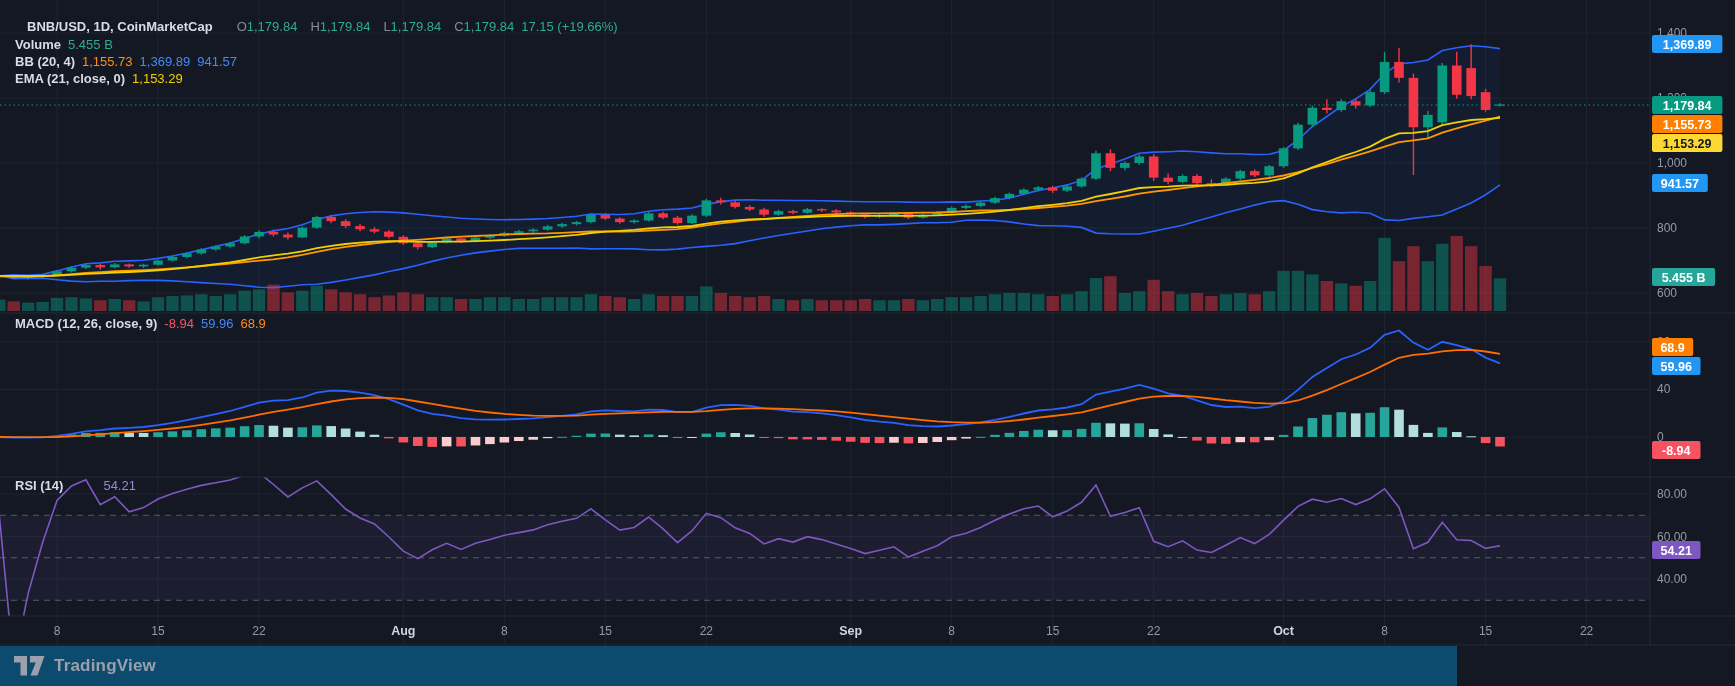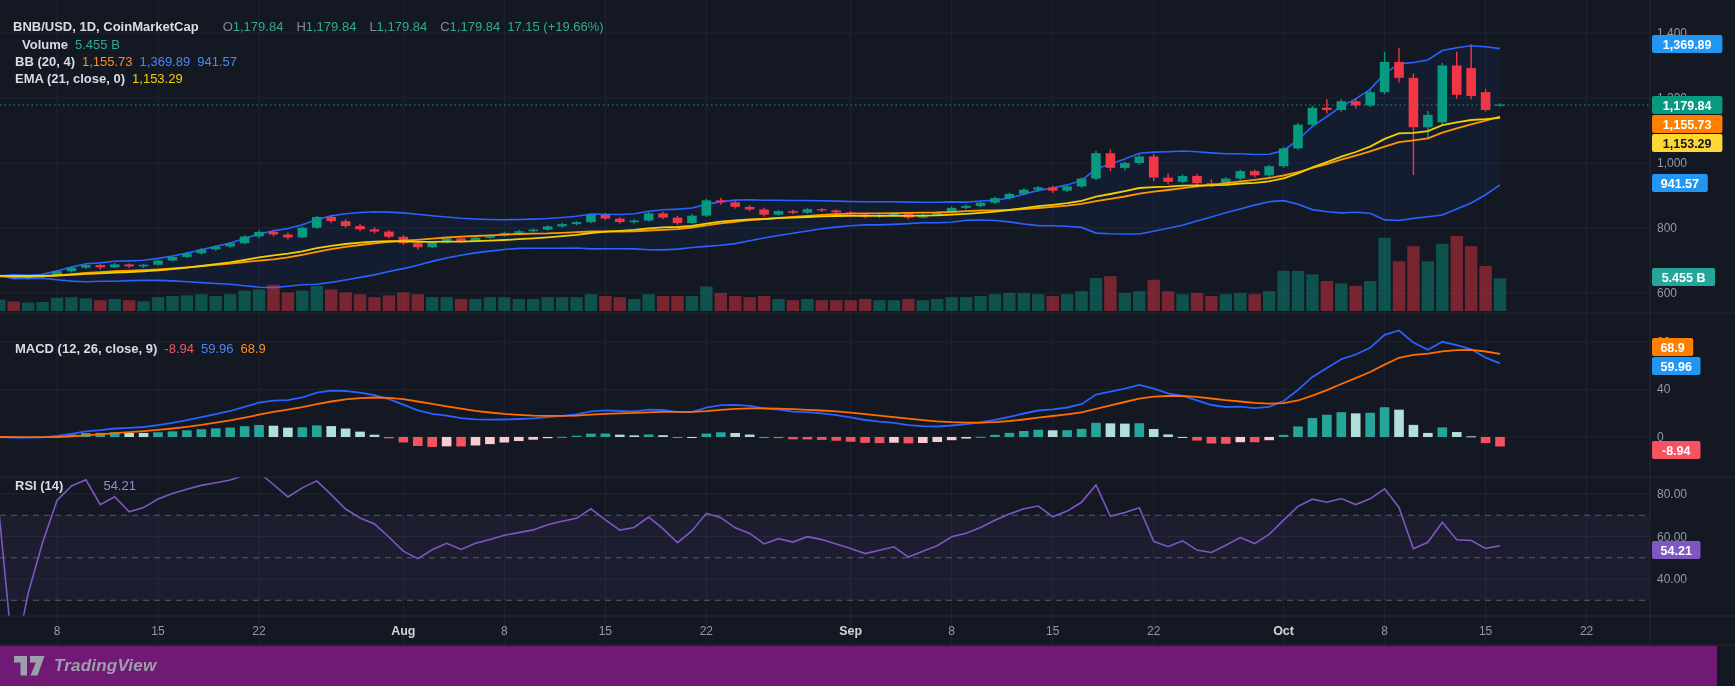--- a/index.html
+++ b/index.html
@@ -6,22 +6,22 @@
   #stage{position:relative;width:1735px;height:686px;background:#141823;overflow:hidden;
          font-family:"Liberation Sans",sans-serif;}
   #chart-svg{position:absolute;left:0;top:0;}
   .legend{position:absolute;display:flex;align-items:center;gap:7px;font-size:13px;
           color:#d8dce5;white-space:nowrap;z-index:5;}
   .legend .lbl{color:#d8dce5;font-weight:600;}
   .legend .sep{width:4px;}
   .ohlc-k{color:#868b98;margin-left:6px;}
   .green{color:#2fac8c;} .blue{color:#4589f7;} .orange{color:#ff8d1a;}
   .yellow{color:#f0d000;} .red{color:#ff5261;} .purple{color:#a184d9;} .teal{color:#2fac8c;}
-  #bottom-bar{position:absolute;left:0;top:646px;width:1717px;height:40px;background:#701a75;
-              display:flex;align-items:center;padding-left:14px;box-sizing:border-box;font-style:italic;}
+  #bottom-bar{position:absolute;left:0;top:646px;width:1457px;height:40px;background:#0c4a6e;
+              display:flex;align-items:center;padding-left:14px;box-sizing:border-box;}
   #logo{display:flex;align-items:center;gap:9px;color:#9498a5;}
   #logo-text{font-size:17px;font-weight:700;letter-spacing:0.2px;color:#9ba0ac;}
   text{font-family:"Liberation Sans",sans-serif;}
 </style>
 </head>
 <body>
 
 <div id="stage">
 
   <svg id="chart-svg" width="1735" height="646">
@@ -582,48 +582,48 @@
           <rect x="1652" y="441" width="48.5" height="18" rx="2" fill="#f7525f"></rect>
           <text x="1676.25" y="454.5" fill="#ffffff" font-size="12.5" font-weight="700" text-anchor="middle">-8.94</text>
         </g>
         <g>
           <rect x="1652" y="541" width="48.5" height="18" rx="2" fill="#7e57c2"></rect>
           <text x="1676.25" y="554.5" fill="#ffffff" font-size="12.5" font-weight="700" text-anchor="middle">54.21</text>
         </g>
       </g>
     </svg>
 
-  <div class="legend" style="left:13px;top:19px;">
+  <div class="legend" style="left:27px;top:19px;">
     <span class="lbl">BNB/USD, 1D, CoinMarketCap</span>
     <span class="sep"></span>
     <span><span class="ohlc-k">O</span><span class="green">1,179.84</span></span>
     <span><span class="ohlc-k">H</span><span class="green">1,179.84</span></span>
     <span><span class="ohlc-k">L</span><span class="green">1,179.84</span></span>
     <span><span class="ohlc-k">C</span><span class="green">1,179.84</span></span>
     <span class="green">17.15 (+19.66%)</span>
   </div>
 
-  <div class="legend" style="left:15px;top:37px;margin-left:7px;">
+  <div class="legend" style="left:15px;top:37px;">
     <span class="lbl">Volume</span>
     <span class="teal">5.455 B</span>
   </div>
 
   <div class="legend" style="left:15px;top:54px;">
     <span class="lbl">BB (20, 4)</span>
     <span class="orange">1,155.73</span>
     <span class="blue">1,369.89</span>
     <span class="blue">941.57</span>
   </div>
 
   <div class="legend" style="left:15px;top:71px;justify-content:center;">
     <span class="lbl">EMA (21, close, 0)</span>
     <span class="yellow">1,153.29</span>
   </div>
 
-  <div class="legend" style="left:15px;top:341px;">
+  <div class="legend" style="left:15px;top:316px;">
     <span class="lbl">MACD (12, 26, close, 9)</span>
     <span class="red">-8.94</span>
     <span class="blue">59.96</span>
     <span class="orange">68.9</span>
   </div>
 
   <div class="legend" style="left:15px;top:478px;gap:40px;">
     <span class="lbl">RSI (14)</span>
     <span class="purple">54.21</span>
   </div>

